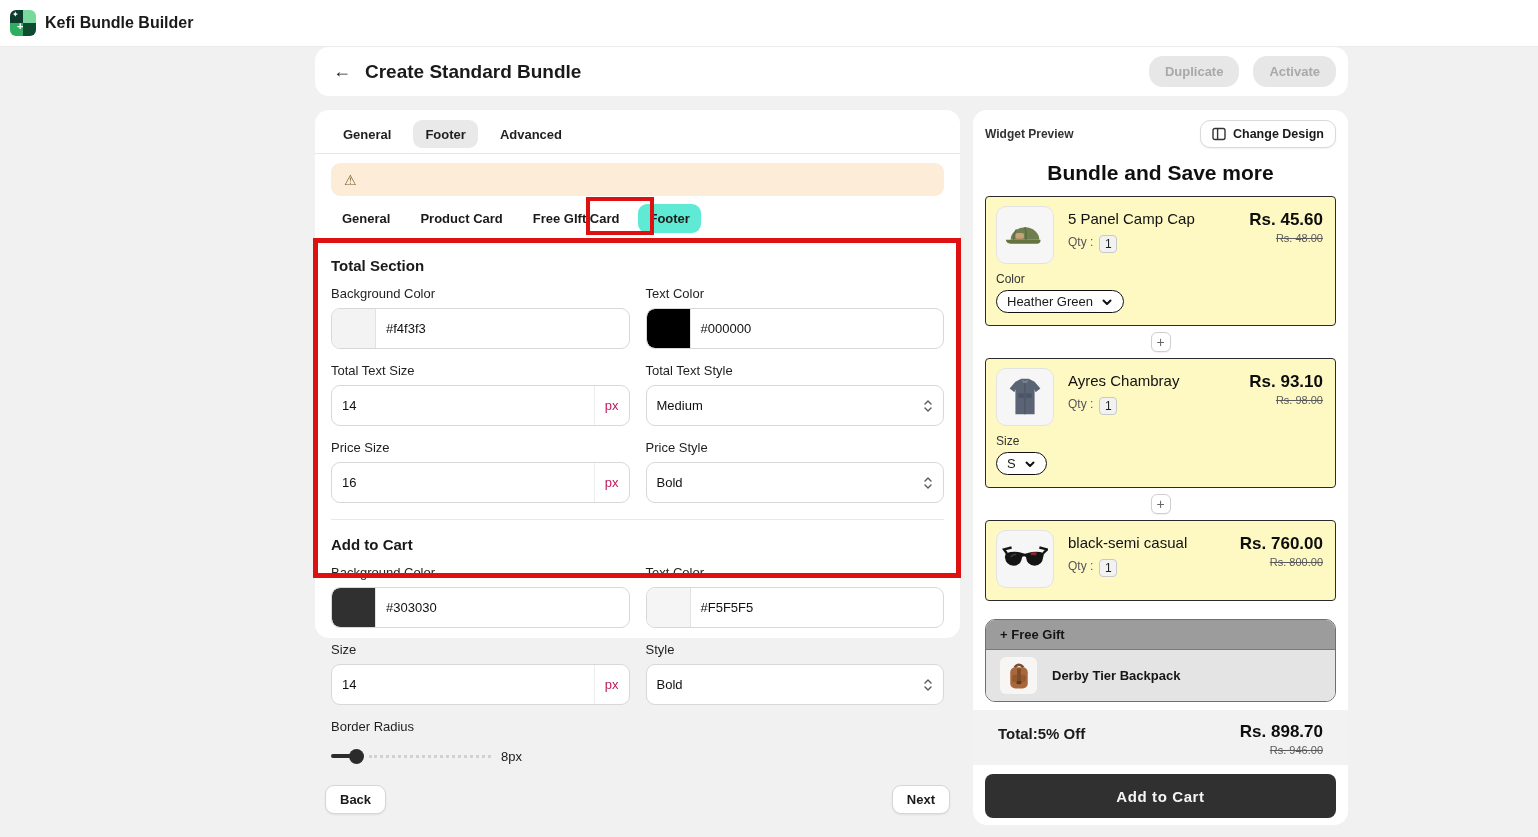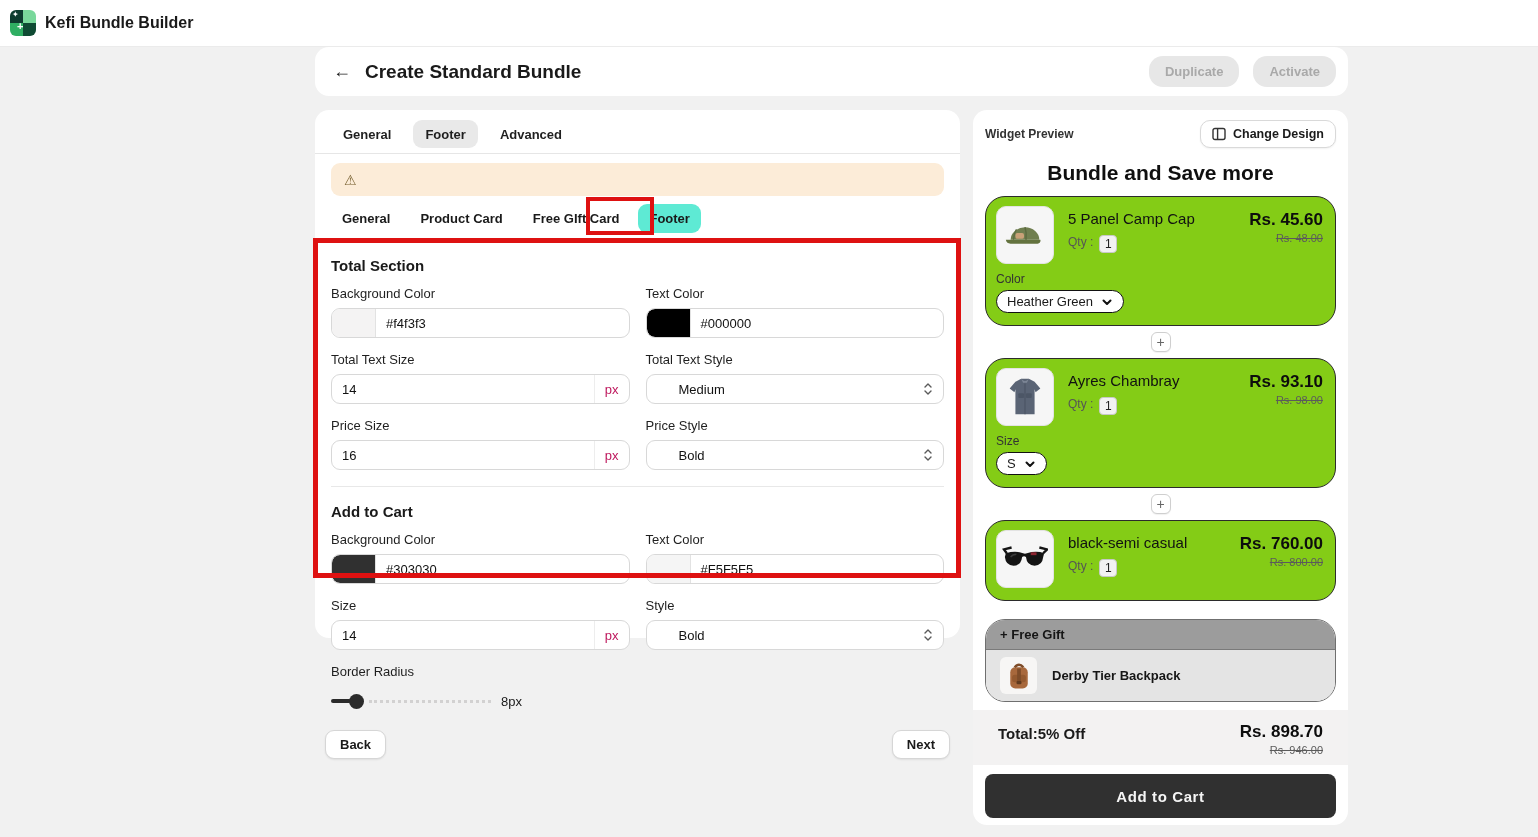--- a/index.html
+++ b/index.html
@@ -33,25 +33,25 @@
   .banner .warn { font-size:14px; color:#745d2c; line-height:1; }
   .banner .msg { font-size:13px; color:#5e4e26; }
   .subtabs { display:flex; gap:8px; margin:7px 16px 0 16px; height:30px; align-items:center; }
   .subtab { font-size:13px; font-weight:600; padding:7px 11px; border-radius:9px; cursor:pointer; }
   .subtab.active { background:#5eead4; }
 
   .form-area { padding:24px 16px 0 16px; }
   .section-heading { font-size:15px; font-weight:700; margin-bottom:12px; }
   .grid3 { display:grid; grid-template-columns:repeat(2, 1fr); column-gap:16px; row-gap:14px; }
   .field label { display:block; font-size:13px; color:#1f1f1f; margin-bottom:7px; }
-  .control { height:30px; border:1px solid #d8d8d8; border-radius:9px; display:flex; align-items:center; font-size:13px; overflow:hidden; background:#fff; }
+  .control { height:41px; border:1px solid #d8d8d8; border-radius:9px; display:flex; align-items:center; font-size:13px; overflow:hidden; background:#fff; }
   .swatch { width:44px; height:100%; border-right:1px solid #e2e2e2; border-radius:8px 0 0 8px; flex:0 0 auto; }
   .control .val { padding:0 10px; flex:1; color:#111; }
   .control .suffix { color:#be185d; padding:0 10px; border-left:1px solid #ededed; height:100%; display:flex; align-items:center; }
-  .control.select { justify-content:space-between; padding-right:9px; cursor:pointer;padding-left:22px; }
+  .control.select { justify-content:space-between; padding-right:9px; cursor:pointer; }
   .chev-updown { flex:0 0 auto; }
   .form-divider { border-bottom:1px solid #e8e8e8; margin:16px 0; }
 
   .slider-field { display:flex; align-items:center; height:30px; }
   .slider-fill { width:20px; height:4px; background:#2b2b2b; border-radius:2px; }
   .slider-thumb { width:15px; height:15px; border-radius:50%; background:#2b2b2b; margin-left:-2px; flex:0 0 auto; cursor:pointer; }
   .slider-track { width:122px; border-top:3px dotted #d2d1d1; margin-left:5px; }
   .slider-value { font-size:13px; margin-left:10px; color:#1a1a1a; }
 
   .editor-footer { display:flex; justify-content:space-between; padding:0 10px; margin-top:14px; }
@@ -61,37 +61,37 @@
   .annotation { position:absolute; pointer-events:none; border:4px solid #de1111; z-index:50; }
   .annotation.thick { border-width:5px; }
 
   
   .preview-card { left:973px; top:110px; width:375px; height:715px; padding:10px 12px; }
   .preview-head { display:flex; justify-content:space-between; align-items:center; }
   .preview-label { font-size:12px; font-weight:600; color:#333; }
   .btn-change { display:flex; align-items:center; gap:7px; background:#fff; border:1px solid #d9d9d9; border-radius:10px; padding:6px 11px; font-size:12.5px; font-weight:600; color:#1a1a1a; font-family:inherit; box-shadow:0 1px 2px rgba(0,0,0,.06); cursor:pointer; }
   .widget-title { text-align:center; font-size:21px; font-weight:800; margin:13px 0 11px 0; color:#0f0f0f; }
 
-  .product-card { border:1px solid #2b2b2b; border-radius:20px; padding:9px 12px 12px 10px; background:#84cc16; }
+  .product-card { border:1px solid #2b2b2b; border-radius:4px; padding:9px 12px 12px 10px; background:#fef9c3; }
   .pc-top { display:flex; gap:14px; }
   .pc-img { width:58px; height:58px; background:#f6f6f6; border:1px solid #e3e3e3; border-radius:10px; display:flex; align-items:center; justify-content:center; flex:0 0 auto; }
   .pc-mid { flex:1; padding-top:4px; }
   .pc-name { font-size:15px; color:#111; margin-bottom:8px; }
   .pc-qty { display:flex; gap:6px; font-size:12px; color:#555; }
   .qty-box { width:18px; height:18px; background:#f2f2f2; border:1px solid #c8c8c8; border-radius:4px; font-size:12px; color:#222; display:flex; align-items:center; justify-content:center; }
   .pc-price { text-align:right; padding-top:4px; }
   .price-now { font-size:17px; font-weight:700; color:#0d0d0d; }
   .price-was { font-size:11px; color:#5b5b5b; text-decoration:line-through; margin-top:2px; }
   .pc-variant { margin-top:8px; }
   .pc-variant .vlabel { font-size:12px; color:#333; margin-bottom:4px; }
   .variant-pill { display:inline-flex; align-items:center; gap:8px; border:1.5px solid #111; border-radius:999px; padding:3px 10px; font-size:13px; font-weight:500; cursor:pointer; background:#fff; }
 
   .plus-sep { width:20px; height:20px; margin:6px auto; background:#fff; border:1px solid #cfcfcf; border-radius:6px; box-shadow:0 1px 1px rgba(0,0,0,.06); color:#666; font-size:14px; display:flex; align-items:center; justify-content:center; }
 
-  .free-gift { margin-top:18px; border:1px solid #6f6f6f; border-radius:20px; overflow:hidden; }
+  .free-gift { margin-top:18px; border:1px solid #6f6f6f; border-radius:10px; overflow:hidden; }
   .fg-head { background:#9c9c9c; border-bottom:1px solid #7a7a7a; padding:7px 14px; font-size:13px; font-weight:700; color:#161616; }
   .fg-body { background:#e4e4e4; padding:7px 14px; display:flex; align-items:center; gap:15px; }
   .fg-img { width:37px; height:37px; background:#f7f6f5; border-radius:6px; display:flex; align-items:center; justify-content:center; flex:0 0 auto; }
   .fg-name { font-size:13px; font-weight:700; color:#161616; }
 
   .totals { background:#f3f2f2; margin:8px -12px 0 -12px; padding:12px 25px 9px 25px; display:flex; justify-content:space-between; }
   .total-label { font-size:15px; font-weight:700; padding-top:3px; }
   .total-prices { text-align:right; }
 
   .add-to-cart-btn { display:block; width:100%; height:44px; border:none; border-radius:8px; font-size:15px; font-weight:700; letter-spacing:0.6px; margin-top:9px; font-family:inherit; cursor:pointer; }

